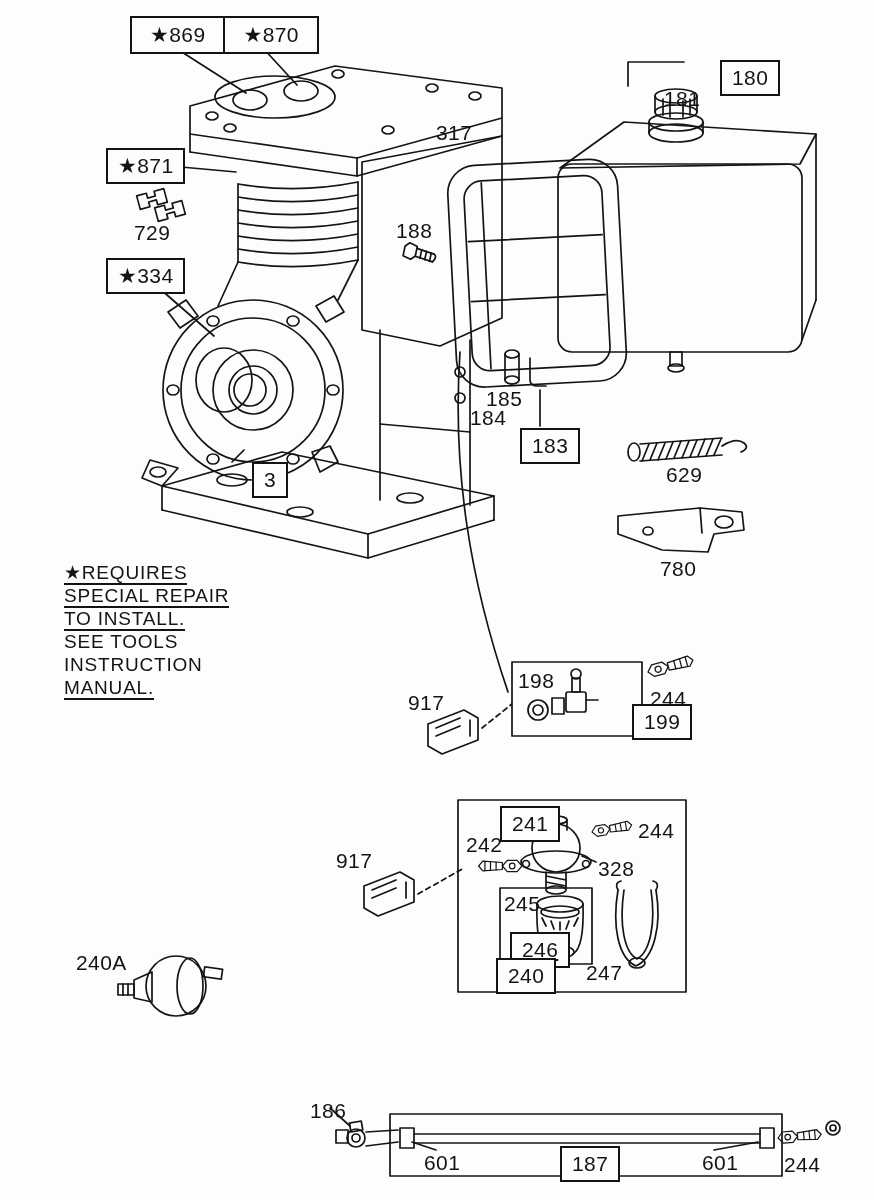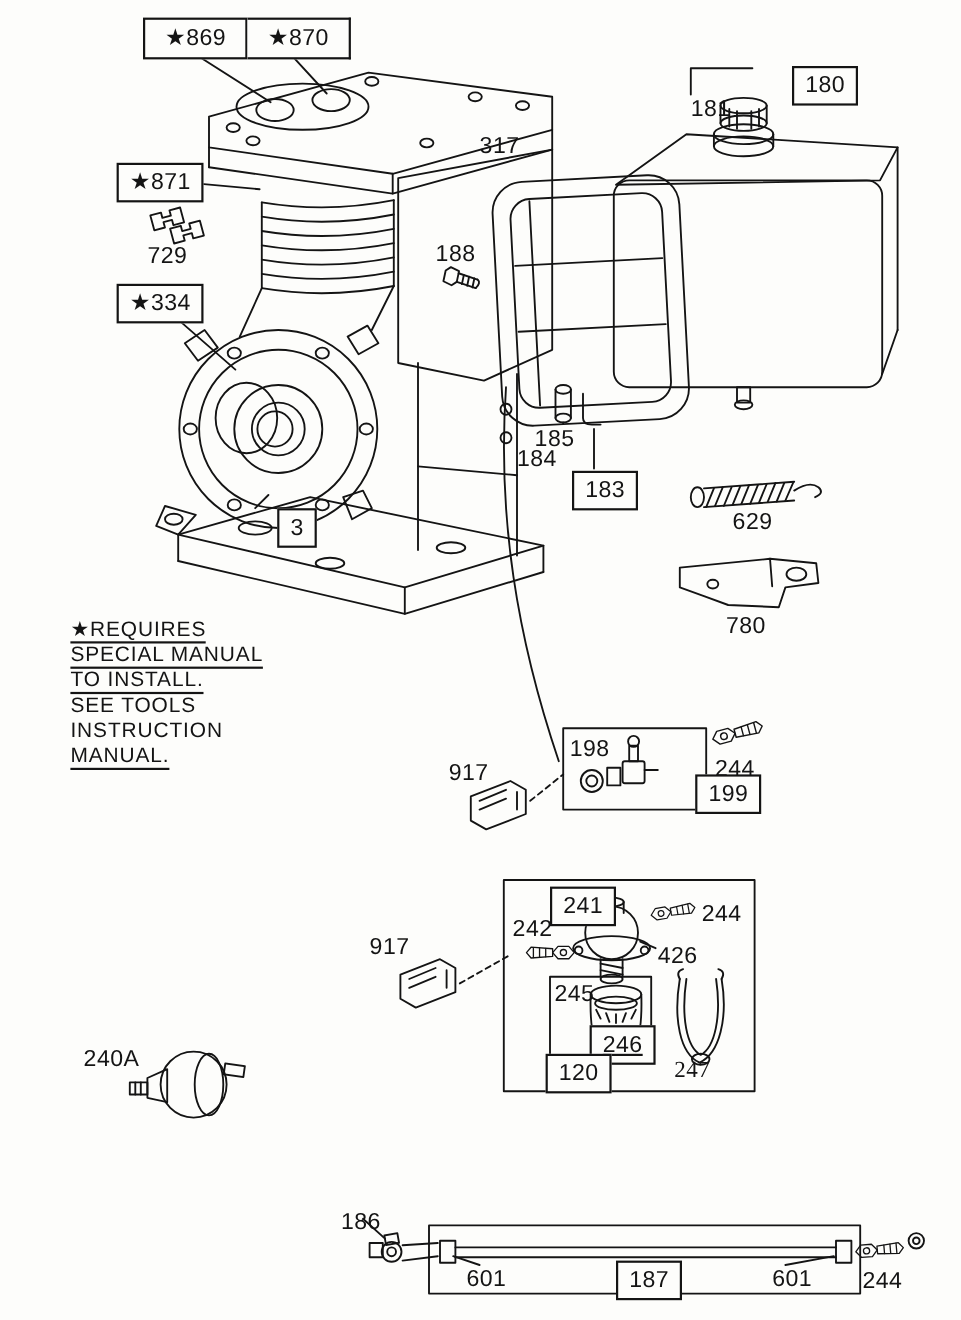--- a/index.html
+++ b/index.html
@@ -317,53 +317,53 @@
 
   <div class="dualbox" style="left:130px; top:16px;">
     <div class="cell">★869</div>
     <div class="cell">★870</div>
   </div>
 
   <div class="lbl boxed" style="left:70px; top:148px;">★871</div>
   <div class="lbl boxed" style="left:70px; top:258px;">★334</div>
   <div class="lbl" style="left:436px; top:122px;">317</div>
   <div class="lbl boxed" style="left:684px; top:60px;">180</div>
-  <div class="lbl" style="left:628px; top:88px;">181</div>
+  <div class="lbl" style="left:664px; top:88px;">181</div>
   <div class="lbl" style="left:134px; top:222px;">729</div>
   <div class="lbl" style="left:396px; top:220px;">188</div>
   <div class="lbl" style="left:486px; top:388px;">185</div>
   <div class="lbl" style="left:470px; top:407px;">184</div>
   <div class="lbl boxed" style="left:484px; top:428px;">183</div>
   <div class="lbl" style="left:666px; top:464px;">629</div>
   <div class="lbl" style="left:660px; top:558px;">780</div>
   <div class="lbl boxed" style="left:216px; top:462px;">3</div>
 
   <div class="note">
     <div class="ln u"><span>★REQUIRES</span></div>
-    <div class="ln u"><span>SPECIAL MANUAL</span></div>
+    <div class="ln u"><span>SPECIAL REPAIR</span></div>
     <div class="ln u"><span>TO INSTALL.</span></div>
     <div class="ln"><span>SEE TOOLS</span></div>
     <div class="ln"><span>INSTRUCTION</span></div>
     <div class="ln u"><span>MANUAL.</span></div>
   </div>
 
   <div class="lbl" style="left:408px; top:692px;">917</div>
   <div class="lbl" style="left:518px; top:670px;">198</div>
   <div class="lbl boxed" style="left:596px; top:704px;">199</div>
   <div class="lbl" style="left:650px; top:688px;">244</div>
 
   <div class="lbl boxed" style="left:464px; top:806px;">241</div>
   <div class="lbl" style="left:466px; top:834px;">242</div>
   <div class="lbl" style="left:638px; top:820px;">244</div>
-  <div class="lbl" style="left:598px; top:858px;">426</div>
+  <div class="lbl" style="left:598px; top:858px;">328</div>
   <div class="lbl" style="left:336px; top:850px;">917</div>
   <div class="lbl" style="left:504px; top:893px;">245</div>
-  <div class="lbl boxed" style="left:500px; top:932px;text-decoration:underline;">246</div>
-  <div class="lbl" style="left:613px; top:962px;font-family:Liberation Serif, serif;">247</div>
-  <div class="lbl boxed" style="left:460px; top:958px;">120</div>
+  <div class="lbl boxed" style="left:474px; top:932px;text-decoration:underline;">246</div>
+  <div class="lbl" style="left:586px; top:962px;">247</div>
+  <div class="lbl boxed" style="left:460px; top:958px;">240</div>
   <div class="lbl" style="left:76px;  top:952px;">240A</div>
 
   <div class="lbl" style="left:310px; top:1100px;">186</div>
   <div class="lbl" style="left:424px; top:1152px;">601</div>
   <div class="lbl boxed" style="left:524px; top:1146px;">187</div>
   <div class="lbl" style="left:702px; top:1152px;">601</div>
   <div class="lbl" style="left:784px; top:1154px;">244</div>
 
 </div>
 

